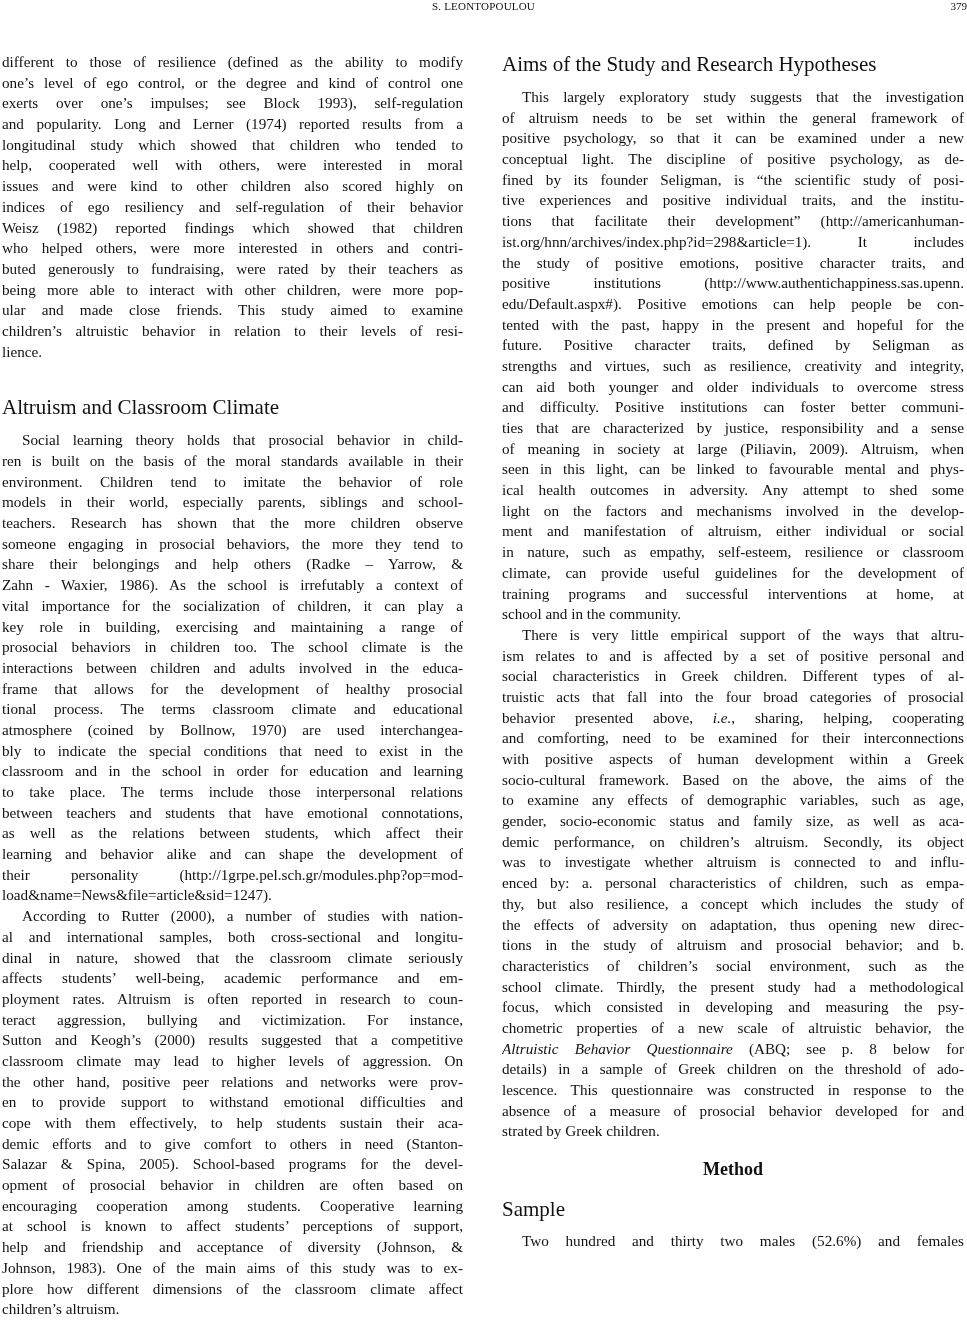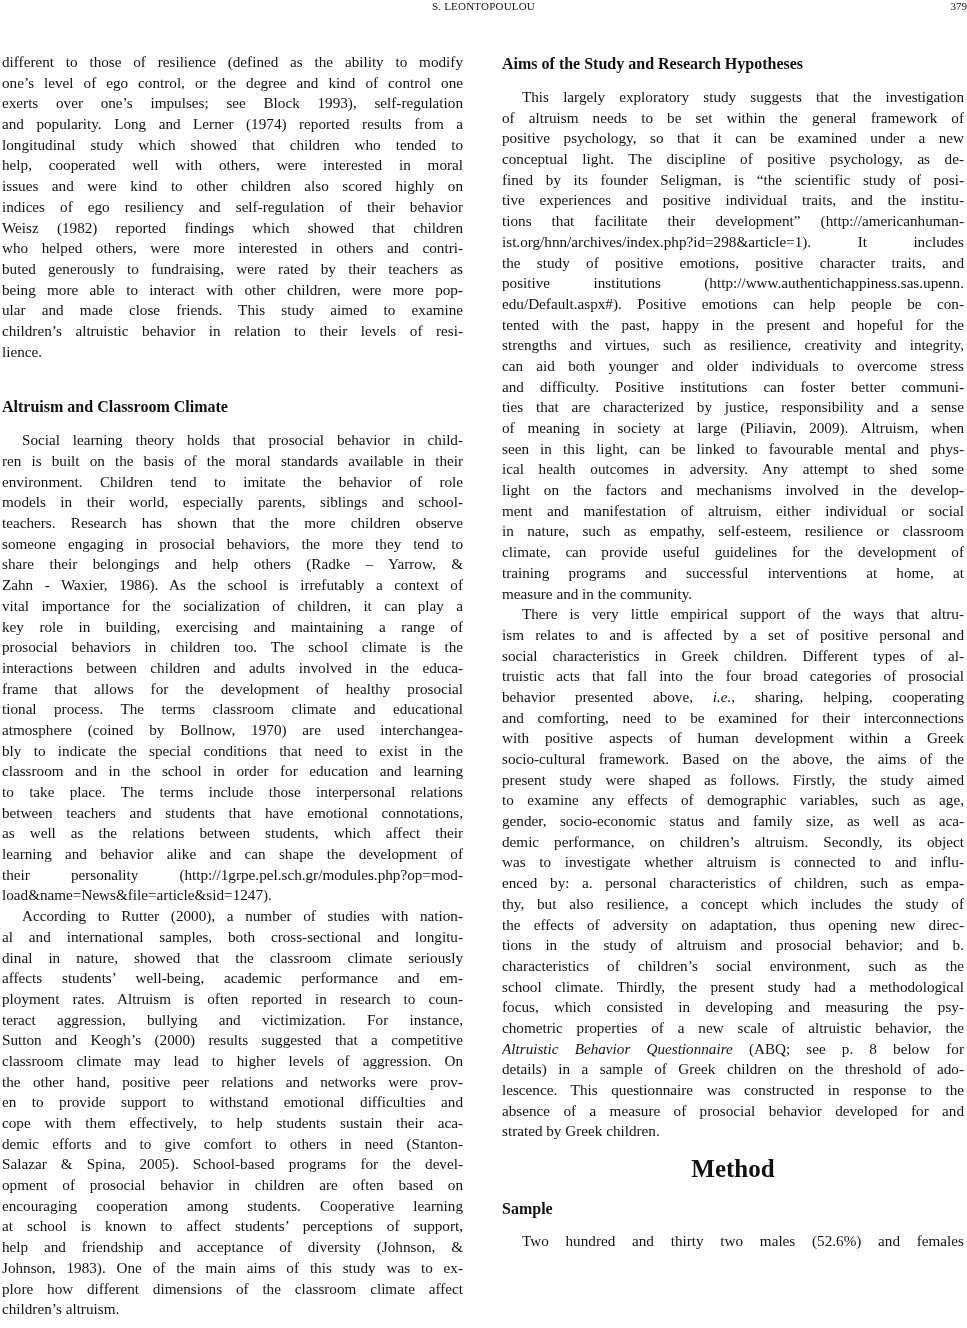--- a/index.html
+++ b/index.html
@@ -8,22 +8,22 @@
   .running-head { position:absolute; top:0; left:0; width:967px; height:20px; font-size:11px; }
   .rh-author { position:absolute; left:0; width:967px; text-align:center; top:0; letter-spacing:0.2px; }
   .rh-page { position:absolute; right:0; top:0; }
   .col { position:absolute; top:52px; }
   .col-left { left:2px; width:461px; }
   .col-right { left:502px; width:462px; }
   .line { font-size:15.2px; line-height:20.7px; height:20.7px; white-space:nowrap;
           text-align:justify; text-align-last:justify; overflow:hidden; }
   .line.last { text-align-last:left; }
   .line.indent { padding-left:20px; }
-  .h2 { font-family:"Liberation Serif", serif; font-weight:bold; font-size:16px; line-height:24px; }
-  .h1 { font-family:"Liberation Serif", serif; font-weight:bold; font-size:25px; line-height:28px; text-align:center; }
+  .h2 { font-family:"Liberation Serif", serif; font-weight:normal; font-size:21px; line-height:24px; }
+  .h1 { font-family:"Liberation Serif", serif; font-weight:bold; font-size:18px; line-height:28px; text-align:center; }
   i { font-style:italic; }
 </style>
 </head>
 <body>
 
 <div class="running-head">
   <span class="rh-author">S. LEONTOPOULOU</span>
   <span class="rh-page">379</span>
 </div>
 
@@ -103,44 +103,44 @@
       <div class="line">positive psychology, so that it can be examined under a new</div>
       <div class="line">conceptual light. The discipline of positive psychology, as de-</div>
       <div class="line">fined by its founder Seligman, is “the scientific study of posi-</div>
       <div class="line">tive experiences and positive individual traits, and the institu-</div>
       <div class="line">tions that facilitate their development” (http://americanhuman-</div>
       <div class="line">ist.org/hnn/archives/index.php?id=298&amp;article=1). It includes</div>
       <div class="line">the study of positive emotions, positive character traits, and</div>
       <div class="line">positive institutions (http://www.authentichappiness.sas.upenn.</div>
       <div class="line">edu/Default.aspx#). Positive emotions can help people be con-</div>
       <div class="line">tented with the past, happy in the present and hopeful for the</div>
+      <div class="line">future. Positive character traits, defined by Seligman as</div>
       <div class="line">strengths and virtues, such as resilience, creativity and integrity,</div>
       <div class="line">can aid both younger and older individuals to overcome stress</div>
       <div class="line">and difficulty. Positive institutions can foster better communi-</div>
       <div class="line">ties that are characterized by justice, responsibility and a sense</div>
       <div class="line">of meaning in society at large (Piliavin, 2009). Altruism, when</div>
       <div class="line">seen in this light, can be linked to favourable mental and phys-</div>
       <div class="line">ical health outcomes in adversity. Any attempt to shed some</div>
       <div class="line">light on the factors and mechanisms involved in the develop-</div>
       <div class="line">ment and manifestation of altruism, either individual or social</div>
       <div class="line">in nature, such as empathy, self-esteem, resilience or classroom</div>
       <div class="line">climate, can provide useful guidelines for the development of</div>
       <div class="line">training programs and successful interventions at home, at</div>
-      <div class="line last">measure and in the community.</div>
+      <div class="line last">school and in the community.</div>
     </div>
   <div>
       <div class="line indent">There is very little empirical support of the ways that altru-</div>
       <div class="line">ism relates to and is affected by a set of positive personal and</div>
       <div class="line">social characteristics in Greek children. Different types of al-</div>
       <div class="line">truistic acts that fall into the four broad categories of prosocial</div>
       <div class="line">behavior presented above, <i>i.e.</i>, sharing, helping, cooperating</div>
       <div class="line">and comforting, need to be examined for their interconnections</div>
       <div class="line">with positive aspects of human development within a Greek</div>
       <div class="line">socio-cultural framework. Based on the above, the aims of the</div>
-      <div class="line">present study were shaped as follows. Firstly, the study aimed</div>
       <div class="line">to examine any effects of demographic variables, such as age,</div>
       <div class="line">gender, socio-economic status and family size, as well as aca-</div>
       <div class="line">demic performance, on children’s altruism. Secondly, its object</div>
       <div class="line">was to investigate whether altruism is connected to and influ-</div>
       <div class="line">enced by: a. personal characteristics of children, such as empa-</div>
       <div class="line">thy, but also resilience, a concept which includes the study of</div>
       <div class="line">the effects of adversity on adaptation, thus opening new direc-</div>
       <div class="line">tions in the study of altruism and prosocial behavior; and b.</div>
       <div class="line">characteristics of children’s social environment, such as the</div>
       <div class="line">school climate. Thirdly, the present study had a methodological</div>

